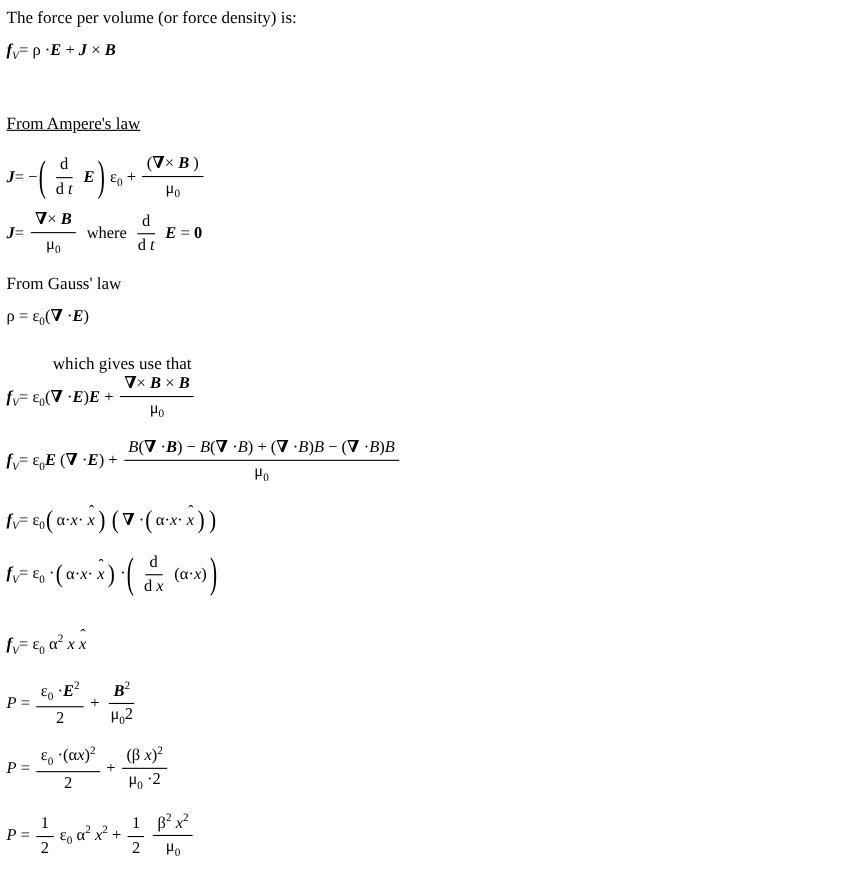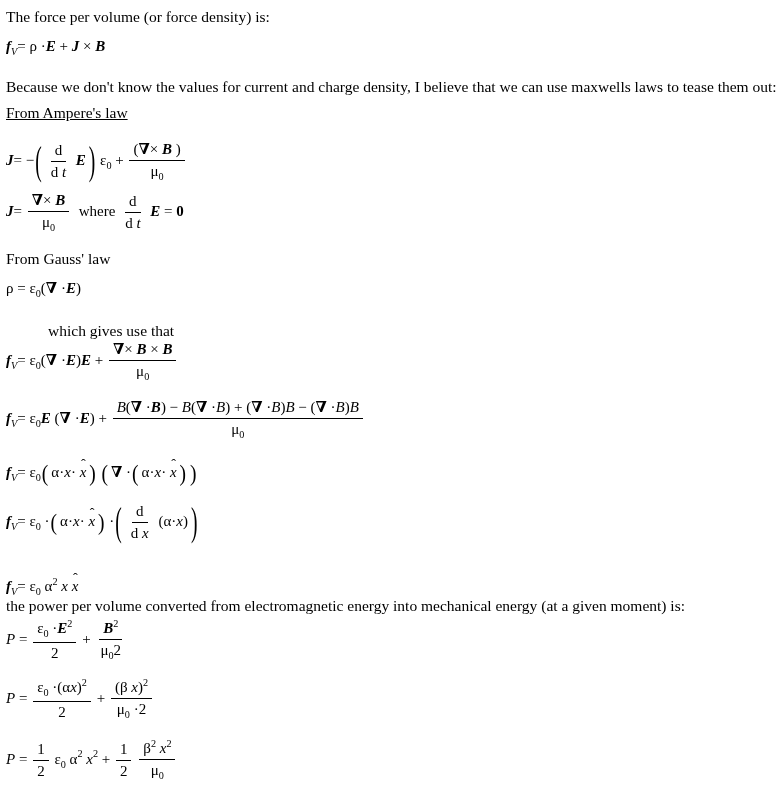--- a/index.html
+++ b/index.html
@@ -35,29 +35,27 @@
     position:absolute;left:55%;top:-0.5em;transform:translateX(-50%);
     font-size:0.95em;font-style:normal;
   }
 </style>
 </head>
 <body>
 
 <div class="canvas" style="background: rgb(255, 255, 255); color: rgb(0, 0, 0); border-radius: 10px;">
     <div class="line txt" style="top: 8px;">The force per volume (or force density) is:</div>
     <div class="line eq" style="top: 37px; text-align: right;"><span class="tok bd it">f</span><span class="tok sb it">V</span><span class="tok">= ρ ·</span><span class="tok bd it">E</span><span class="tok"> + </span><span class="tok bd it">J</span><span class="tok"> × </span><span class="tok bd it">B</span></div>
-    <div class="line txt" style="top: 78px;">Because we don't know the values for current and charge density, I believe that we can use maxwells laws to tease them out:</div>
     <div class="line txt" style="top: 104px; text-decoration: underline;">From Ampere's law</div>
     <div class="line eq" style="top: 140px;"><span class="tok bd it">J</span><span class="tok">= −</span><span class="pgroup"><span class="bp tall">(</span><span class="pinner"><span class="frac"><span class="num"><span class="tok">d</span></span><span class="den"><span class="tok">d </span><span class="tok it">t</span></span></span><span class="tok"> </span><span class="tok bd it">E</span></span><span class="bp tall">)</span></span><span class="tok"> ε</span><span class="tok sb">0</span><span class="tok"> + </span><span class="frac"><span class="num"><span class="tok">(</span><span class="tok bd">∇</span><span class="tok">× </span><span class="tok bd it">B</span><span class="tok"> )</span></span><span class="den"><span class="tok">μ</span><span class="tok sb">0</span></span></span></div>
     <div class="line eq" style="top: 191px;"><span class="tok bd it">J</span><span class="tok">= </span><span class="frac"><span class="num"><span class="tok bd">∇</span><span class="tok">× </span><span class="tok bd it">B</span></span><span class="den"><span class="tok">μ</span><span class="tok sb">0</span></span></span><span class="tok">  where </span><span class="frac"><span class="num"><span class="tok">d</span></span><span class="den"><span class="tok">d </span><span class="tok it">t</span></span></span><span class="tok"> </span><span class="tok bd it">E</span><span class="tok"> = </span><span class="tok bd">0</span></div>
     <div class="line txt" style="top: 250px;">From Gauss' law</div>
     <div class="line eq" style="top: 279px;"><span class="tok">ρ = ε</span><span class="tok sb">0</span><span class="tok">(</span><span class="tok bd">∇</span><span class="tok"> ·</span><span class="tok bd it">E</span><span class="tok">)</span></div>
     <div class="line txt" style="top: 322px; margin-left: 42px;">which gives use that</div>
     <div class="line eq" style="top: 340px;"><span class="tok bd it">f</span><span class="tok sb it">V</span><span class="tok">= ε</span><span class="tok sb">0</span><span class="tok">(</span><span class="tok bd">∇</span><span class="tok"> ·</span><span class="tok bd it">E</span><span class="tok">)</span><span class="tok bd it">E</span><span class="tok"> + </span><span class="frac"><span class="num"><span class="tok bd">∇</span><span class="tok">× </span><span class="tok bd it">B</span><span class="tok"> × </span><span class="tok bd it">B</span></span><span class="den"><span class="tok">μ</span><span class="tok sb">0</span></span></span></div>
     <div class="line eq" style="top: 398px;"><span class="tok bd it">f</span><span class="tok sb it">V</span><span class="tok">= ε</span><span class="tok sb">0</span><span class="tok bd it">E</span><span class="tok"> (</span><span class="tok bd">∇</span><span class="tok"> ·</span><span class="tok bd it">E</span><span class="tok">) + </span><span class="frac"><span class="num"><span class="tok it">B</span><span class="tok">(</span><span class="tok bd">∇</span><span class="tok"> ·</span><span class="tok bd it">B</span><span class="tok">) − </span><span class="tok it">B</span><span class="tok">(</span><span class="tok bd">∇</span><span class="tok"> ·</span><span class="tok it">B</span><span class="tok">) + (</span><span class="tok bd">∇</span><span class="tok"> ·</span><span class="tok it">B</span><span class="tok">)</span><span class="tok it">B</span><span class="tok"> − (</span><span class="tok bd">∇</span><span class="tok"> ·</span><span class="tok it">B</span><span class="tok">)</span><span class="tok it">B</span></span><span class="den"><span class="tok">μ</span><span class="tok sb">0</span></span></span></div>
     <div class="line eq" style="top: 462px;"><span class="tok bd it">f</span><span class="tok sb it">V</span><span class="tok">= ε</span><span class="tok sb">0</span><span class="pgroup"><span class="bp">(</span><span class="pinner"><span class="tok">α·</span><span class="tok it">x</span><span class="tok">· </span><span class="hat"><span class="hm">ˆ</span><span class="hc">x</span></span></span><span class="bp">)</span></span><span class="tok"> </span><span class="pgroup"><span class="bp">(</span><span class="pinner"><span class="tok bd">∇</span><span class="tok"> ·</span><span class="pgroup"><span class="bp">(</span><span class="pinner"><span class="tok">α·</span><span class="tok it">x</span><span class="tok">· </span><span class="hat"><span class="hm">ˆ</span><span class="hc">x</span></span></span><span class="bp">)</span></span></span><span class="bp">)</span></span></div>
     <div class="line eq" style="top: 502px;"><span class="tok bd it">f</span><span class="tok sb it">V</span><span class="tok">= ε</span><span class="tok sb">0</span><span class="tok"> ·</span><span class="pgroup"><span class="bp">(</span><span class="pinner"><span class="tok">α·</span><span class="tok it">x</span><span class="tok">· </span><span class="hat"><span class="hm">ˆ</span><span class="hc">x</span></span></span><span class="bp">)</span></span><span class="tok"> ·</span><span class="pgroup"><span class="bp tall">(</span><span class="pinner"><span class="frac"><span class="num"><span class="tok">d</span></span><span class="den"><span class="tok">d </span><span class="tok it">x</span></span></span><span class="tok"> (α·</span><span class="tok it">x</span><span class="tok">)</span></span><span class="bp tall">)</span></span></div>
     <div class="line eq" style="top: 576px;"><span class="tok bd it">f</span><span class="tok sb it">V</span><span class="tok">= ε</span><span class="tok sb">0</span><span class="tok"> α</span><span class="tok sp">2</span><span class="tok"> </span><span class="tok it">x</span><span class="tok"> </span><span class="hat"><span class="hm">ˆ</span><span class="hc">x</span></span></div>
-    <div class="line txt" style="top: 597px;">the power per volume converted from electromagnetic energy into mechanical energy (at a given moment) is:</div>
     <div class="line eq" style="top: 618px;"><span class="tok it">P</span><span class="tok"> = </span><span class="frac"><span class="num"><span class="tok">ε</span><span class="tok sb">0</span><span class="tok"> ·</span><span class="tok bd it">E</span><span class="tok sp">2</span></span><span class="den"><span class="tok">2</span></span></span><span class="tok"> + </span><span class="frac"><span class="num"><span class="tok bd it">B</span><span class="tok sp">2</span></span><span class="den"><span class="tok">μ</span><span class="tok sb">0</span><span class="tok">2</span></span></span></div>
     <div class="line eq" style="top: 677px;"><span class="tok it">P</span><span class="tok"> = </span><span class="frac"><span class="num"><span class="tok">ε</span><span class="tok sb">0</span><span class="tok"> ·(α</span><span class="tok it">x</span><span class="tok">)</span><span class="tok sp">2</span></span><span class="den"><span class="tok">2</span></span></span><span class="tok"> + </span><span class="frac"><span class="num"><span class="tok">(β </span><span class="tok it">x</span><span class="tok">)</span><span class="tok sp">2</span></span><span class="den"><span class="tok">μ</span><span class="tok sb">0</span><span class="tok"> ·2</span></span></span></div>
     <div class="line eq" style="top: 738px;"><span class="tok it">P</span><span class="tok"> = </span><span class="frac"><span class="num"><span class="tok">1</span></span><span class="den"><span class="tok">2</span></span></span><span class="tok"> ε</span><span class="tok sb">0</span><span class="tok"> α</span><span class="tok sp">2</span><span class="tok"> </span><span class="tok it">x</span><span class="tok sp">2</span><span class="tok"> + </span><span class="frac"><span class="num"><span class="tok">1</span></span><span class="den"><span class="tok">2</span></span></span><span class="tok"> </span><span class="frac"><span class="num"><span class="tok">β</span><span class="tok sp">2</span><span class="tok"> </span><span class="tok it">x</span><span class="tok sp">2</span></span><span class="den"><span class="tok">μ</span><span class="tok sb">0</span></span></span></div>
   </div>
 
 </body></html>

